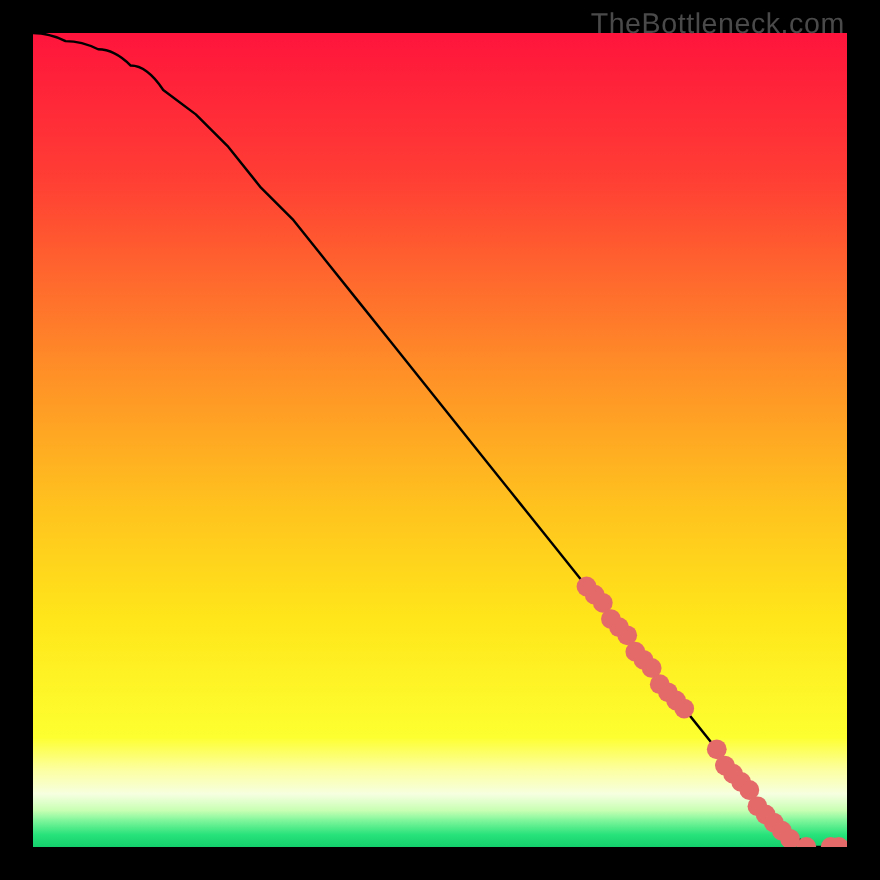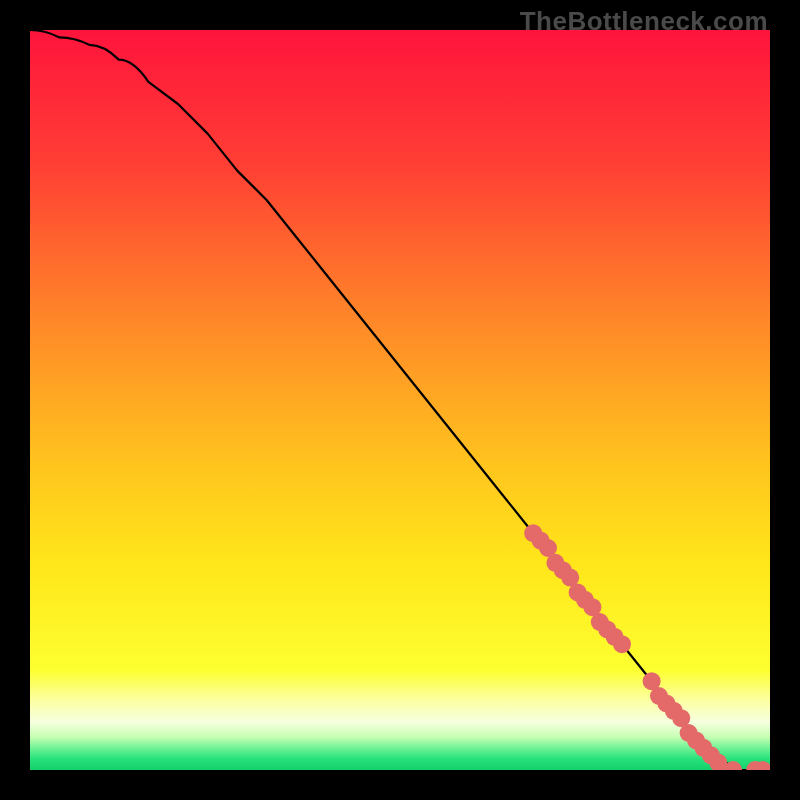--- a/index.html
+++ b/index.html
@@ -26,21 +26,21 @@
     width: 740px;
     height: 740px;
     overflow: hidden;
   }
   .watermark {
     position: absolute;
     top: 6px;
     right: 32px;
     color: #4a4a4a;
     font-size: 26px;
-    font-weight: 700;
+    font-weight: 400;
     letter-spacing: 0.5px;
   }
   svg { display: block; }
 </style>
 </head>
 <body>
 
 <div class="frame">
 
   <div class="plot">

